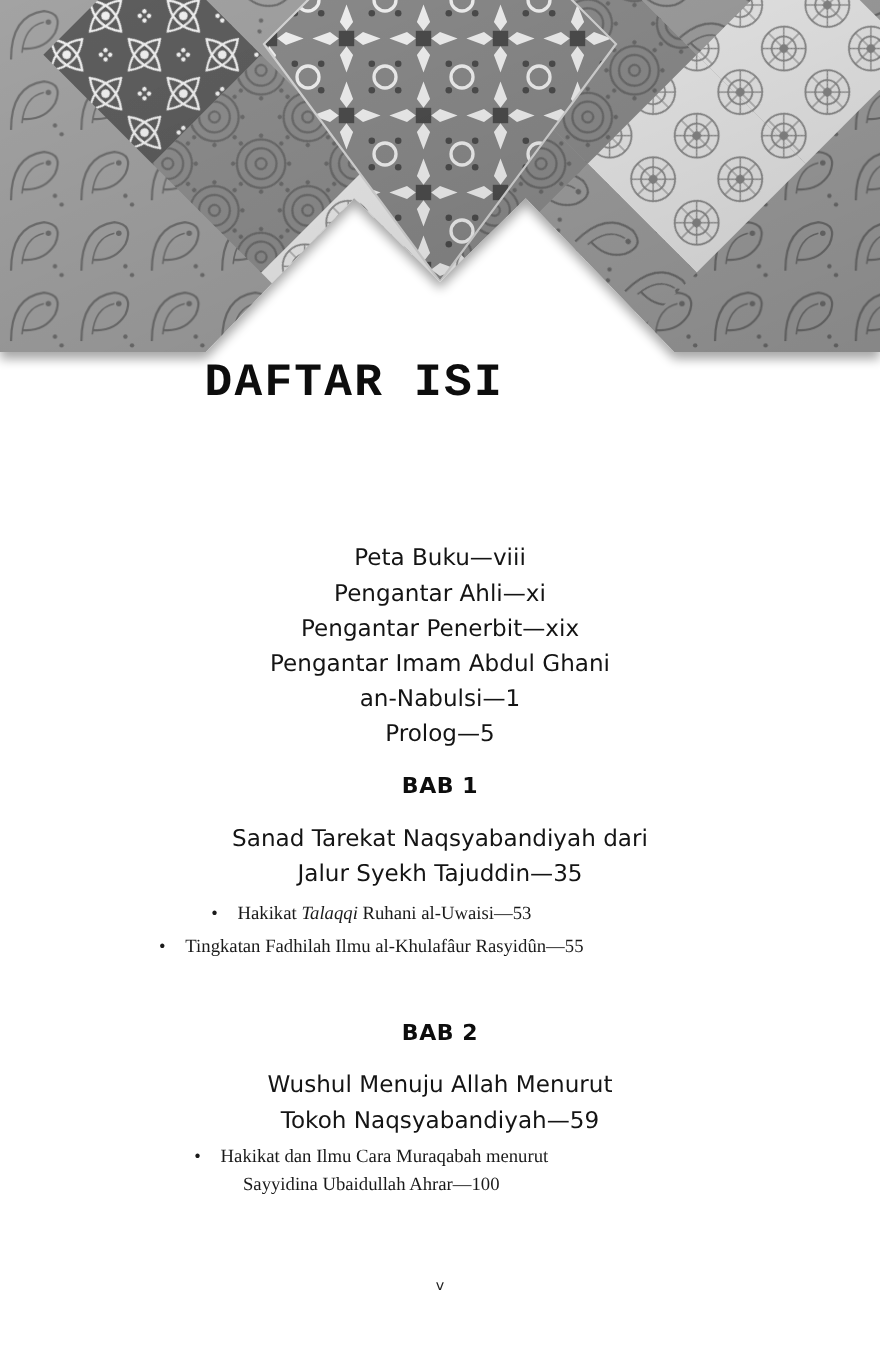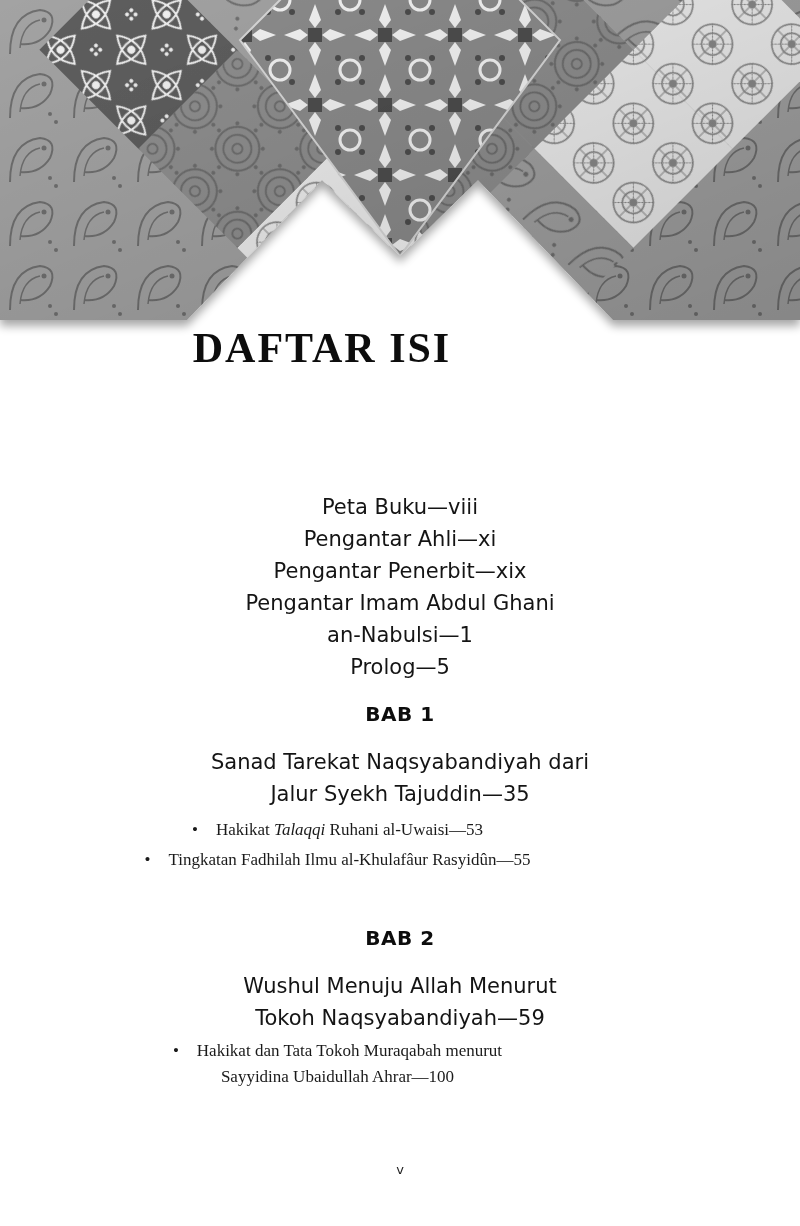--- a/index.html
+++ b/index.html
@@ -6,21 +6,21 @@
   body { width: 800px; height: 1226px; position: relative; overflow: hidden; }
 
   .header-art {
     position: absolute; left: 0; top: 0; width: 800px; height: 340px;
   }
   .header-art svg { display: block; }
 
   .page-title {
     position: absolute; left: 0; width: 644px; top: 292px;
     text-align: center;
-    font-family: Liberation Serif, serif;
+    font-family: Liberation Mono, monospace;
     font-weight: 700; font-size: 42px; letter-spacing: 2px;
     color: #0d0d0d; line-height: 56px;
   }
 
   .toc { position: absolute; left: 0; top: 0; width: 800px; }
   .sans { font-family: "DejaVu Sans", sans-serif; color: #141414; margin-top: 16px; }
   .serif { font-family: "Liberation Serif", serif; color: #1a1a1a; }
 
   .front-line {
     position: absolute; left: 0; width: 800px; text-align: center;
@@ -188,20 +188,20 @@
   </div>
   <div class="sub-item serif" style="top:847px">
     <span class="bullet">•</span><span>Tingkatan Fadhilah Ilmu al-Khulafâur Rasyidûn—55</span>
   </div>
 
   <div class="bab-label" style="top:926px">BAB 2</div>
   <div class="bab-title sans" style="top:954px">Wushul Menuju Allah Menurut</div>
   <div class="bab-title sans" style="top:986px">Tokoh Naqsyabandiyah—59</div>
 
   <div class="sub-item serif" style="top:1038px">
-    <span class="bullet">•</span><span>Hakikat dan Tata Tokoh Muraqabah menurut</span>
+    <span class="bullet">•</span><span>Hakikat dan Ilmu Cara Muraqabah menurut</span>
   </div>
   <div class="sub-item serif" style="top:1064px">
     <span>Sayyidina Ubaidullah Ahrar—100</span>
   </div>
 </div>
 
 <div class="page-num">v</div>
 
 </body></html>

